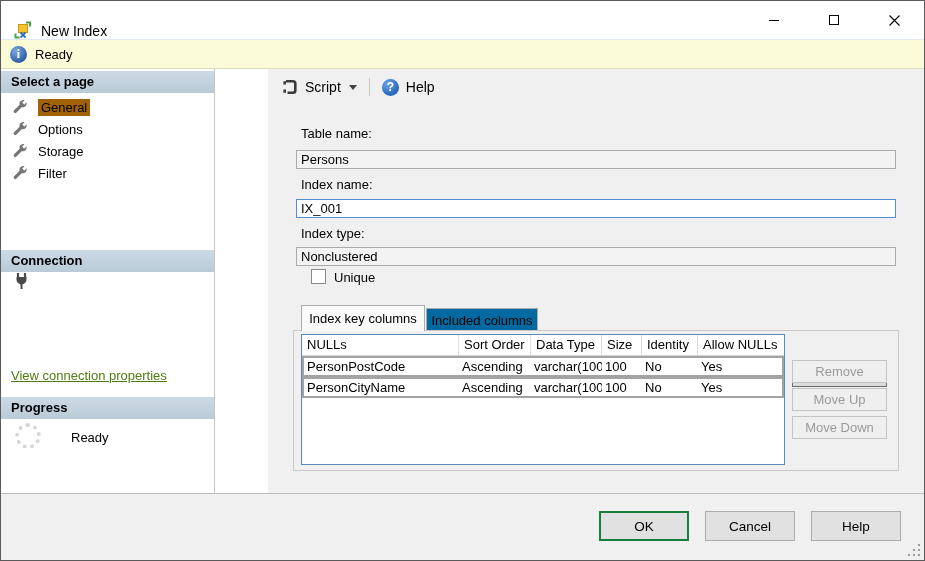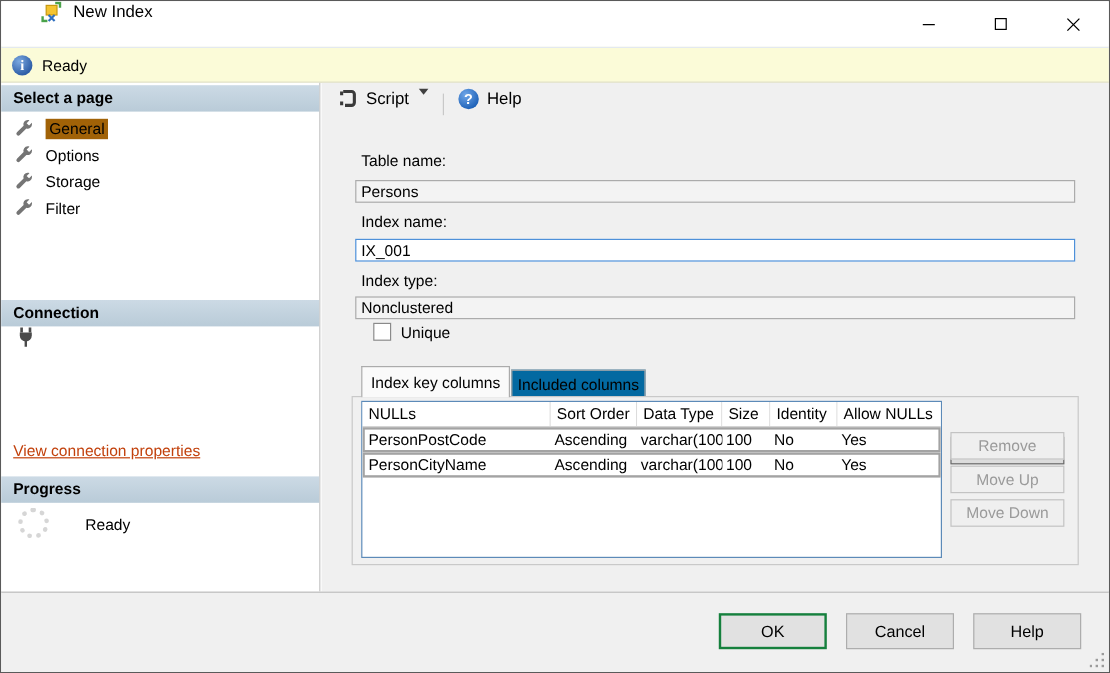--- a/index.html
+++ b/index.html
@@ -2,55 +2,55 @@
 <html><head>
 <meta charset="utf-8">
 <style>
   * { margin:0; padding:0; box-sizing:border-box; }
   html,body { width:925px; height:561px; overflow:hidden; }
   body { font-family:"Liberation Sans", sans-serif; font-size:13px; color:#000; }
 
   .window { position:relative; width:925px; height:561px; background:#fff; border:1px solid #5a5a5a; }
 
   
-  .titlebar { position:absolute; top:0; left:0; right:0; height:38px; background:#fff; display:flex; align-items:flex-start;padding-left:20px; }
+  .titlebar { position:absolute; top:0; left:0; right:0; height:38px; background:#fff; display:flex; align-items:flex-end; }
   .titlebar .app-icon { margin-left:13px; width:18px; height:18px; }
   .titlebar .title { margin-left:9px; font-size:14px; }
   .win-controls { position:absolute; right:0; top:0; height:38px; display:flex; }
   .win-btn { width:60px; height:38px; display:flex; align-items:center; justify-content:center; }
 
   
   .statusbar { position:absolute; top:38px; left:0; right:0; height:30px; background:#fbfbd8;
                border-top:1px solid #e3e9f0; border-bottom:1px solid #ddddc2; display:flex; align-items:center; }
   .info-icon { width:17px; height:17px; margin-left:9px; border-radius:50%;
                background:radial-gradient(circle at 35% 30%, #7aa8e0, #2f5fa8 70%);
                color:#fff; font-weight:bold; font-size:12px; font-family:"Liberation Serif", serif;
                display:flex; align-items:center; justify-content:center; }
   .statusbar .status-text { margin-left:8px; font-size:13px; }
 
   
   .content { position:absolute; top:68px; left:0; right:0; bottom:67px; }
-  .sidebar { position:absolute; top:0; left:0; width:266px; height:100%; background:#fff; border-right:1px solid #c6c6c6; }
+  .sidebar { position:absolute; top:0; left:0; width:214px; height:100%; background:#fff; border-right:1px solid #c6c6c6; }
   .main { position:absolute; top:0; left:267px; right:0; height:100%; background:#f0f0f0; }
 
   
   .section-header { position:absolute; left:0; width:100%; height:22px; line-height:22px;
                     background:linear-gradient(#ccdae5, #b9cbd8); font-weight:bold; padding-left:10px; font-size:13px; }
   .page-list { position:absolute; top:27px; left:0; width:100%; list-style:none; }
   .page-item { height:22px; display:flex; align-items:center; padding-left:11px; cursor:default; }
   .page-item .wrench { width:17px; height:17px; margin-right:9px; flex:0 0 auto; }
   .page-item.selected .page-label { background:#a16207; padding:1px 3px; }
   .conn-icon { position:absolute; top:203px; left:12px; width:18px; height:18px; }
-  .conn-link { position:absolute; top:299px; left:10px; color:#c2410c; text-decoration:underline; cursor:pointer; }
+  .conn-link { position:absolute; top:299px; left:10px; color:#4d7c0f; text-decoration:underline; cursor:pointer; }
   .spinner { position:absolute; top:354px; left:14px; width:26px; height:26px; border:4px dotted #d6d6d6; border-radius:50%; }
   .progress-text { position:absolute; top:361px; left:70px; }
 
   
   .toolbar { position:absolute; top:2px; left:0; right:0; height:32px; display:flex; align-items:center; }
-  .tool-btn { display:flex; height:26px; padding:0 6px; cursor:pointer; }
+  .tool-btn { display:flex; align-items:center; height:26px; padding:0 6px; cursor:pointer; }
   .tool-label { margin-left:7px; font-size:14px; }
   .caret { width:0; height:0; border-left:4px solid transparent; border-right:4px solid transparent; border-top:5px solid #404040; margin-left:8px; }
   .tool-sep { width:1px; height:18px; background:#c8c8c8; margin:0 6px; }
   .help-circle { width:17px; height:17px; border-radius:50%; background:radial-gradient(circle at 35% 30%, #6fa6e8, #1e62b8 75%);
                  color:#fff; font-weight:bold; font-size:12px; display:flex; align-items:center; justify-content:center; }
 
   
   .form-label { position:absolute; left:33px; font-size:13px; }
   .textbox { position:absolute; left:28px; width:600px; height:19px; line-height:17px; padding-left:4px; font-size:13px;
              background:#f3f3f3; border:1px solid #ababab; white-space:nowrap; overflow:hidden; }

